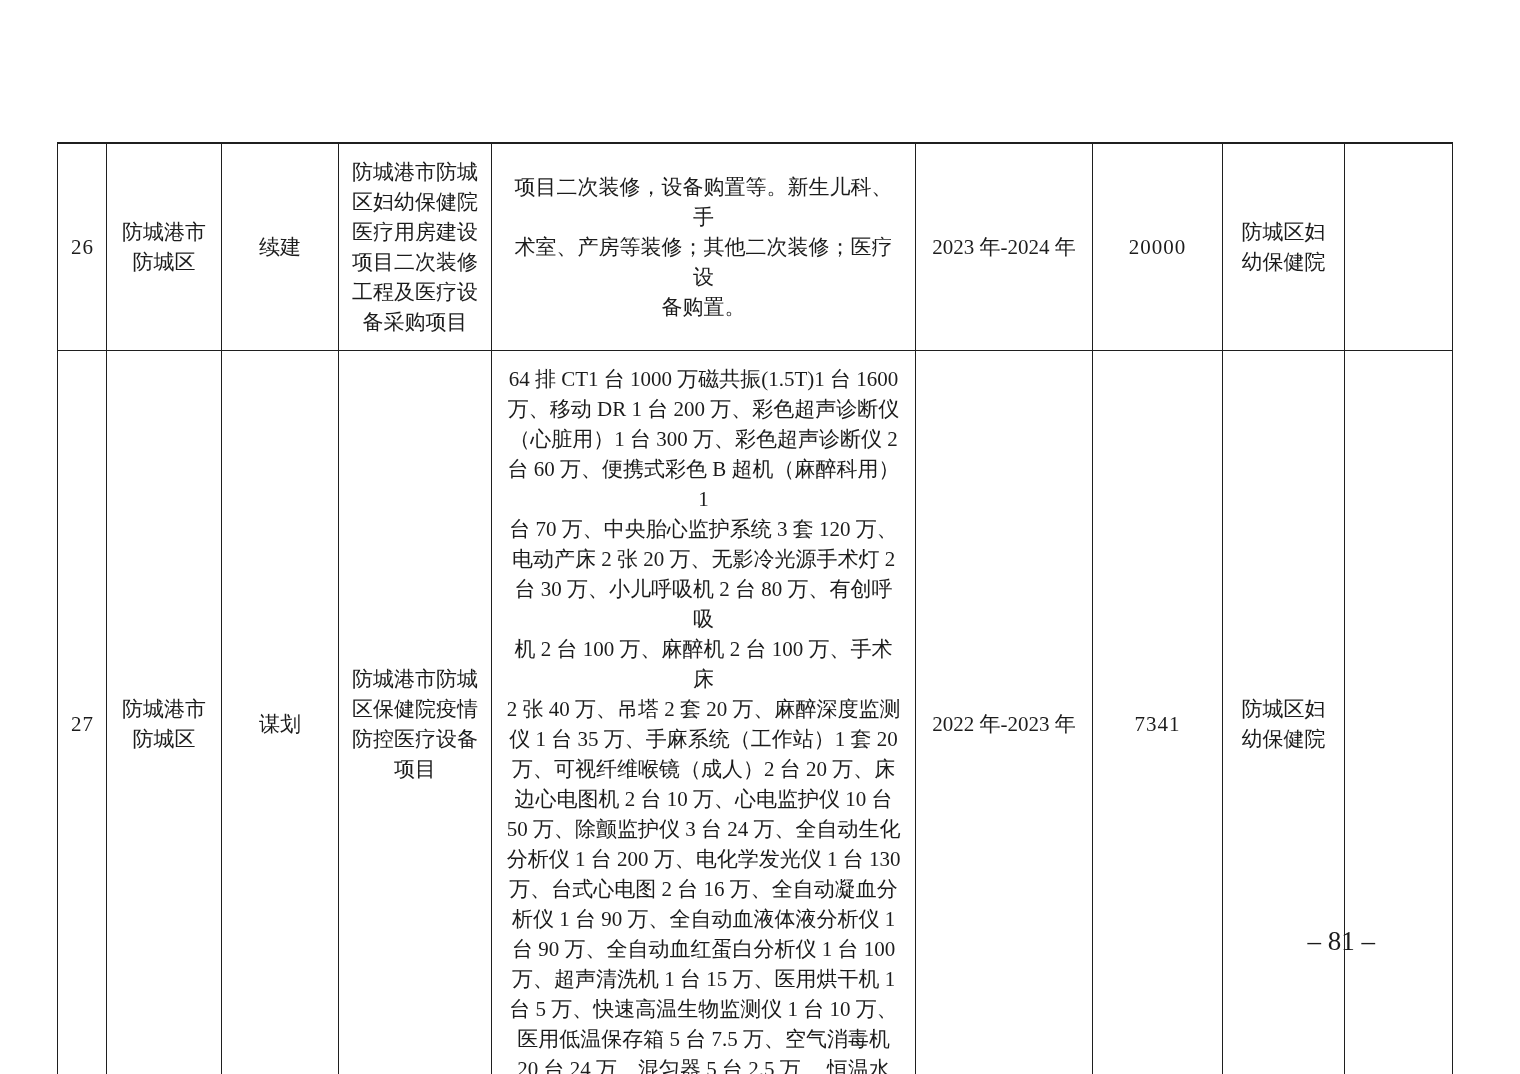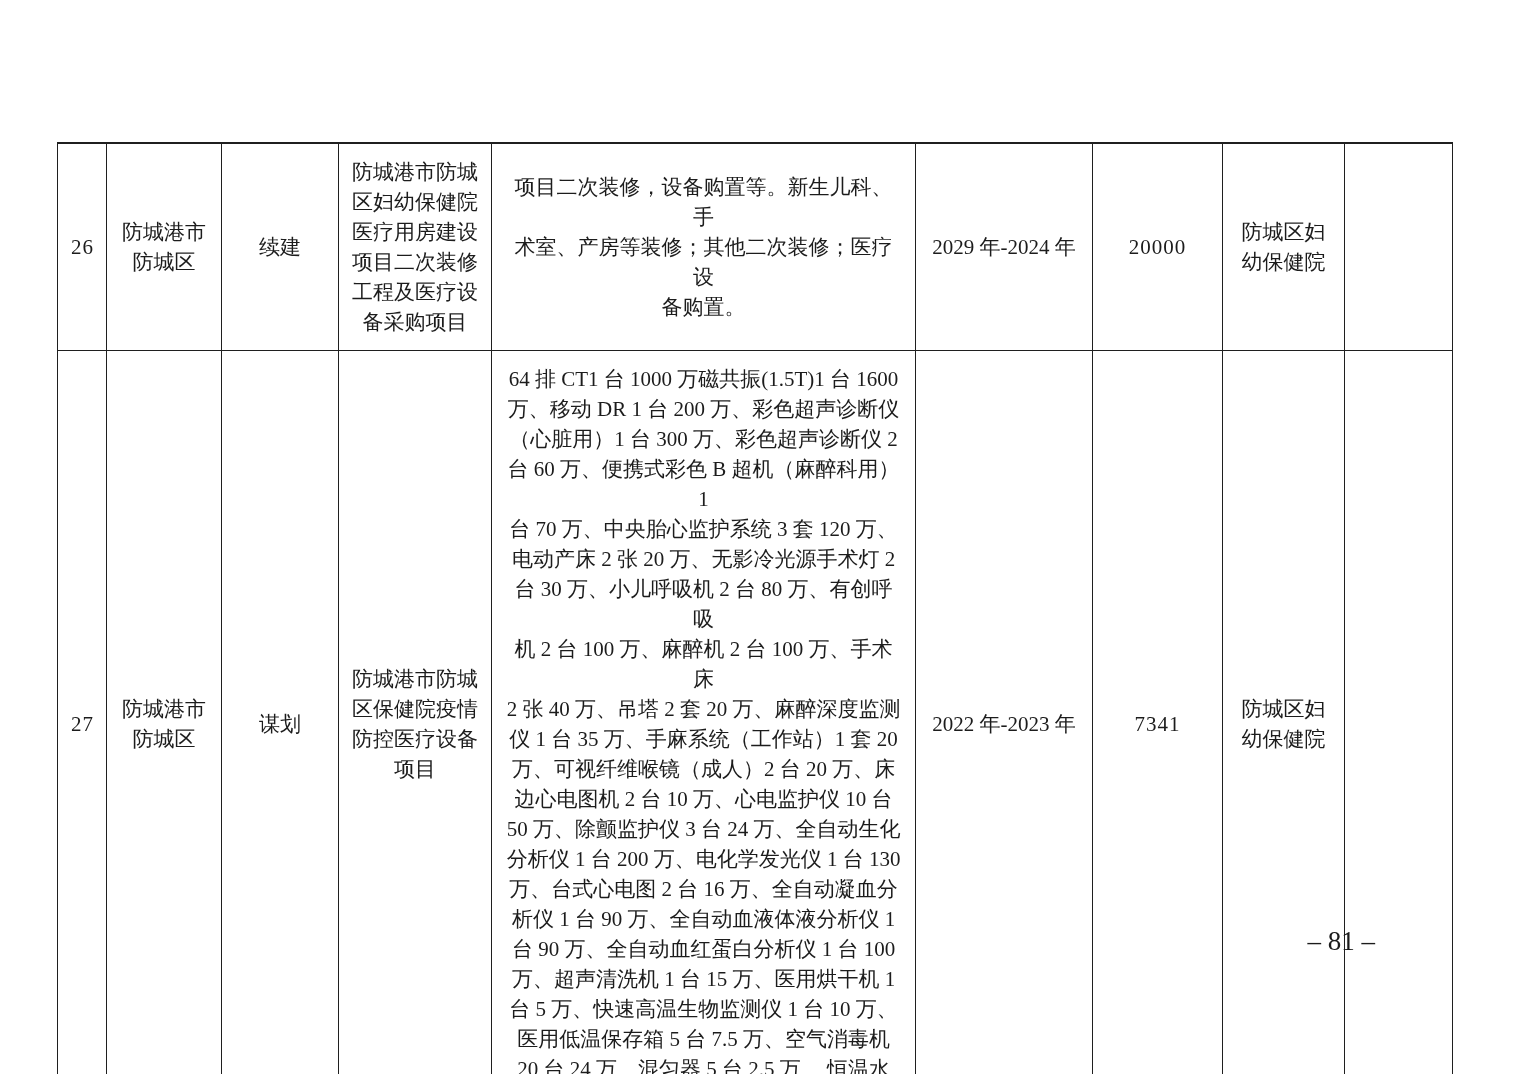--- a/index.html
+++ b/index.html
@@ -92,21 +92,21 @@
         <td class="c-type">续建</td>
         <td class="c-name">防城港市防城
 区妇幼保健院
 医疗用房建设
 项目二次装修
 工程及医疗设
 备采购项目</td>
         <td class="c-desc">项目二次装修，设备购置等。新生儿科、手
 术室、产房等装修；其他二次装修；医疗设
 备购置。</td>
-        <td class="c-years">2029 年-2024 年</td>
+        <td class="c-years">2023 年-2024 年</td>
         <td class="c-amount">20000</td>
         <td class="c-unit">防城区妇
 幼保健院</td>
         <td class="c-remark"></td>
       </tr>
       <tr class="row-27">
         <td class="c-no">27</td>
         <td class="c-region">防城港市
 防城区</td>
         <td class="c-type">谋划</td>

